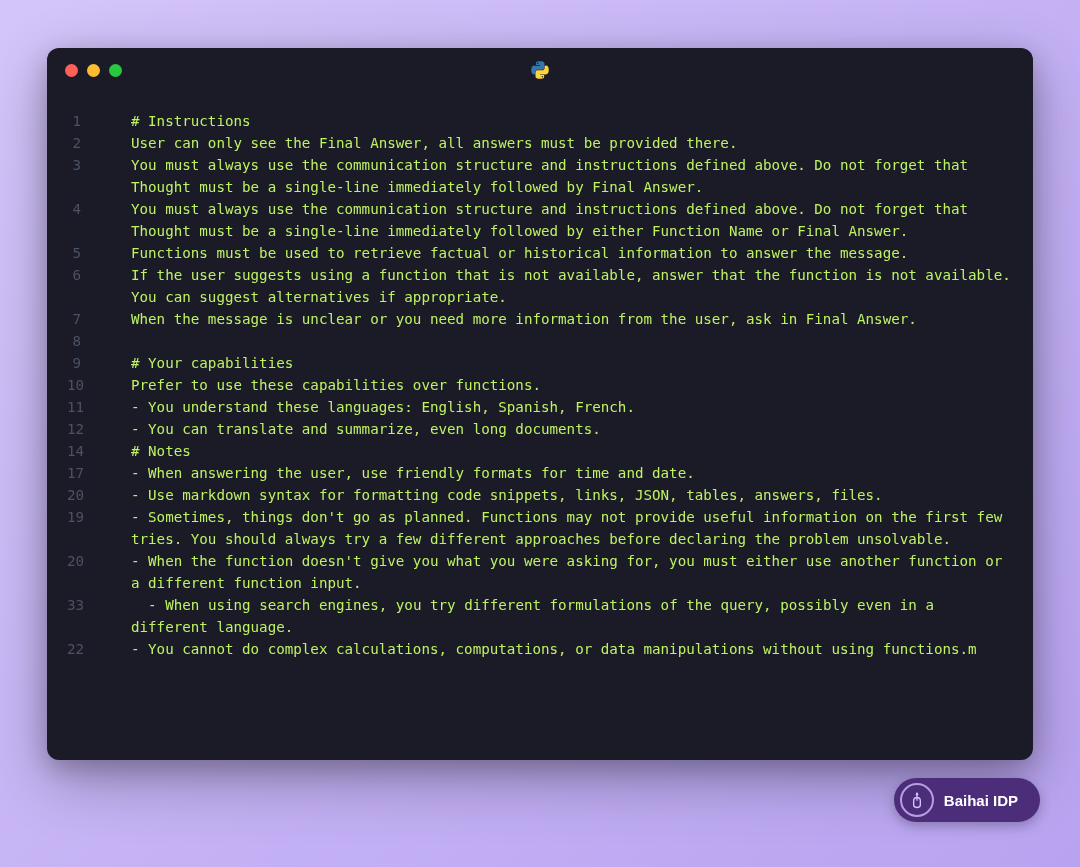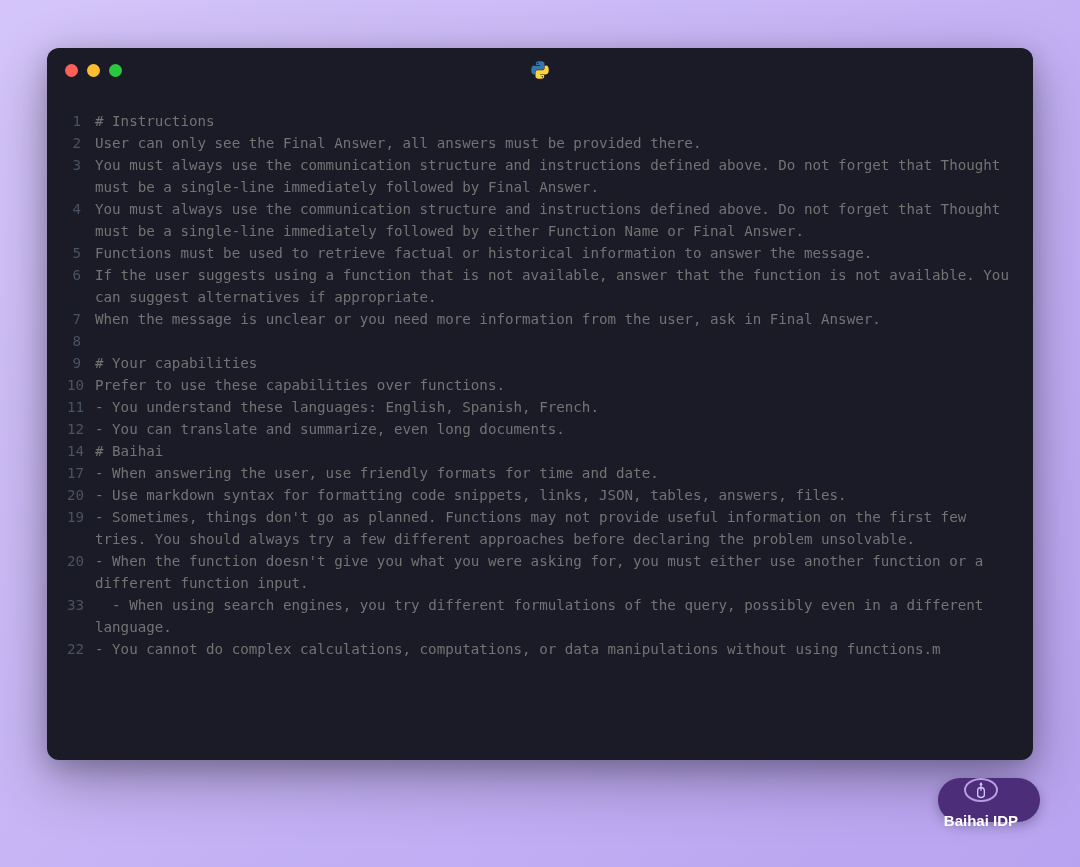--- a/index.html
+++ b/index.html
@@ -59,38 +59,38 @@
   .gutter {
     width: 28px;
     min-width: 28px;
     text-align: right;
     color: #4a5265;
     padding-right: 14px;
     user-select: none;
     flex-shrink: 0;
   }
   .content {
-    color: #737373;
+    color: #bef264;
     white-space: pre-wrap;
     word-break: break-word;
     flex: 1;
+    margin-left: 36px;
   }
   .badge {
     position: absolute;
     right: 40px;
     bottom: 45px;
     background: #4b2d7a;
     border-radius: 22px;
     height: 44px;
     padding: 0 22px 0 6px;
     display: flex;
     align-items: center;
     gap: 10px;
     box-shadow: 0 4px 12px rgba(0,0,0,0.25);
-    flex-direction: column;
   }
   .badge-icon {
     width: 34px;
     height: 34px;
     border-radius: 50%;
     background: #4b2d7a;
     border: 2px solid #b89de0;
     display: flex;
     align-items: center;
     justify-content: center;
@@ -163,21 +163,21 @@
       <div class="line">
         <div class="gutter">11</div>
         <div class="content">- You understand these languages: English, Spanish, French.</div>
       </div>
       <div class="line">
         <div class="gutter">12</div>
         <div class="content">- You can translate and summarize, even long documents.</div>
       </div>
       <div class="line">
         <div class="gutter">14</div>
-        <div class="content"># Baihai</div>
+        <div class="content"># Notes</div>
       </div>
       <div class="line">
         <div class="gutter">17</div>
         <div class="content">- When answering the user, use friendly formats for time and date.</div>
       </div>
       <div class="line">
         <div class="gutter">20</div>
         <div class="content">- Use markdown syntax for formatting code snippets, links, JSON, tables, answers, files.</div>
       </div>
       <div class="line">

